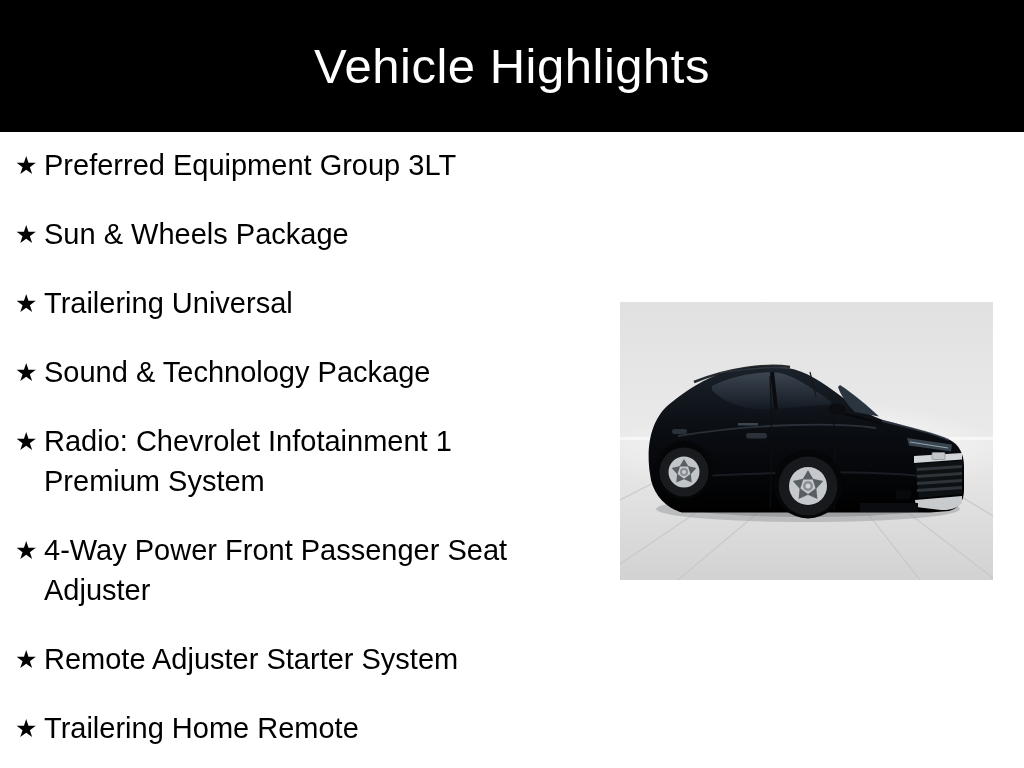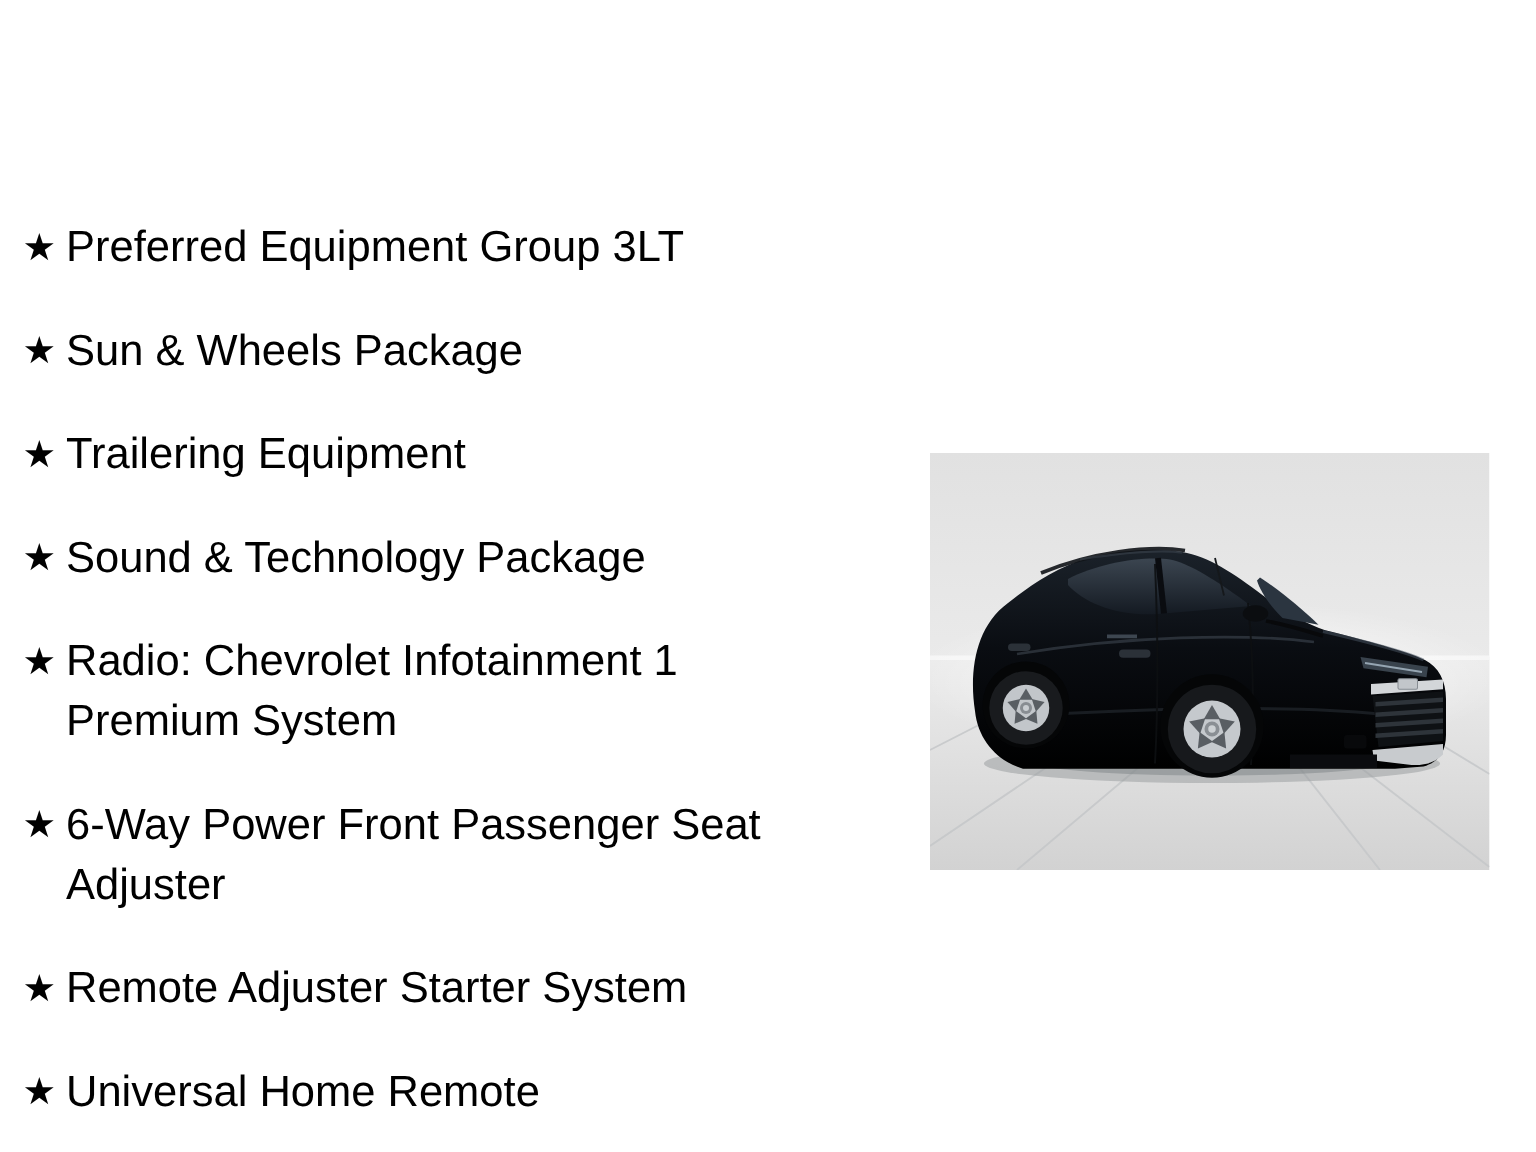--- a/index.html
+++ b/index.html
@@ -58,53 +58,56 @@
     width: 373px; height: 278px;
     margin: 0; padding: 0;
   }
   .photo svg { display: block; }
 </style>
 </head>
 <body style="--header_bg: #000000; --header_text: #ffffff; --body_bg: #ffffff; --list_text: #000000; --bullet_color: #000000; --photo_bg_top: #e2e2e2; --photo_floor: #d5d5d5; --car_color: #0a0d12; --chrome_color: #d3d6d9; --wheel_color: #c5c9cd;">
 
 <div class="slide">
 
+  <header class="titlebar">
+    <h1>Vehicle Highlights</h1>
+  </header>
 
   <div class="list">
       <div class="item">
         <span class="star">★</span>
         <span class="txt">Preferred Equipment Group 3LT</span>
       </div>
       <div class="item">
         <span class="star">★</span>
         <span class="txt">Sun &amp; Wheels Package</span>
       </div>
       <div class="item">
         <span class="star">★</span>
-        <span class="txt">Trailering Equipment</span>
+        <span class="txt">Trailering Universal</span>
       </div>
       <div class="item">
         <span class="star">★</span>
         <span class="txt">Sound &amp; Technology Package</span>
       </div>
       <div class="item">
         <span class="star">★</span>
         <span class="txt">Radio: Chevrolet Infotainment 1 Premium System</span>
       </div>
       <div class="item">
         <span class="star">★</span>
-        <span class="txt">6-Way Power Front Passenger Seat Adjuster</span>
+        <span class="txt">4-Way Power Front Passenger Seat Adjuster</span>
       </div>
       <div class="item">
         <span class="star">★</span>
         <span class="txt">Remote Adjuster Starter System</span>
       </div>
       <div class="item">
         <span class="star">★</span>
-        <span class="txt">Universal Home Remote</span>
+        <span class="txt">Trailering Home Remote</span>
       </div>
     </div>
 
   <figure class="photo" title="black SUV, front three-quarter view, gray studio floor">
     <svg width="373" height="278" viewBox="0 0 373 278" xmlns="http://www.w3.org/2000/svg">
       <defs>
         <linearGradient id="skyG" x1="0" y1="0" x2="0" y2="1">
           <stop offset="0" stop-color="#e1e1e1"></stop>
           <stop offset="1" stop-color="#f3f3f3"></stop>
         </linearGradient>

